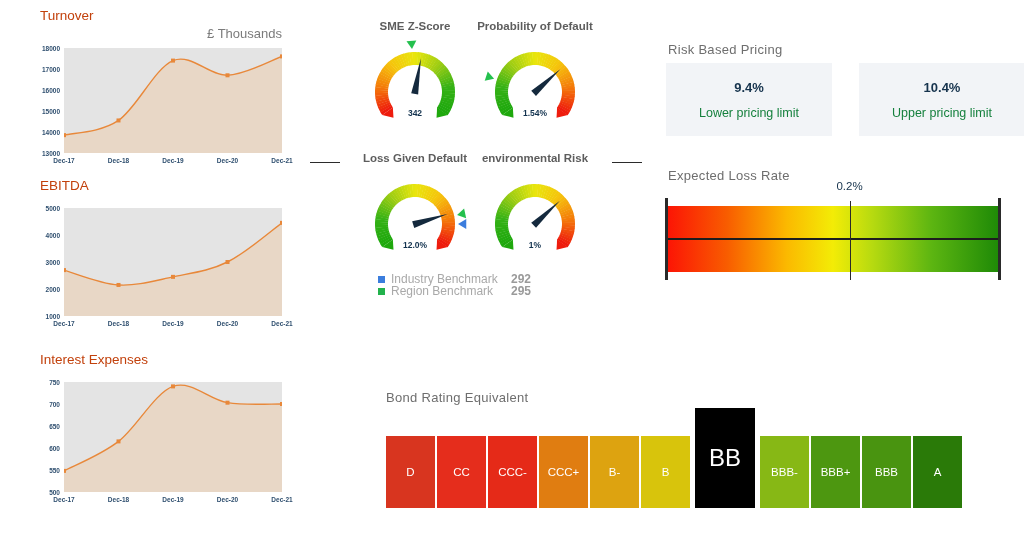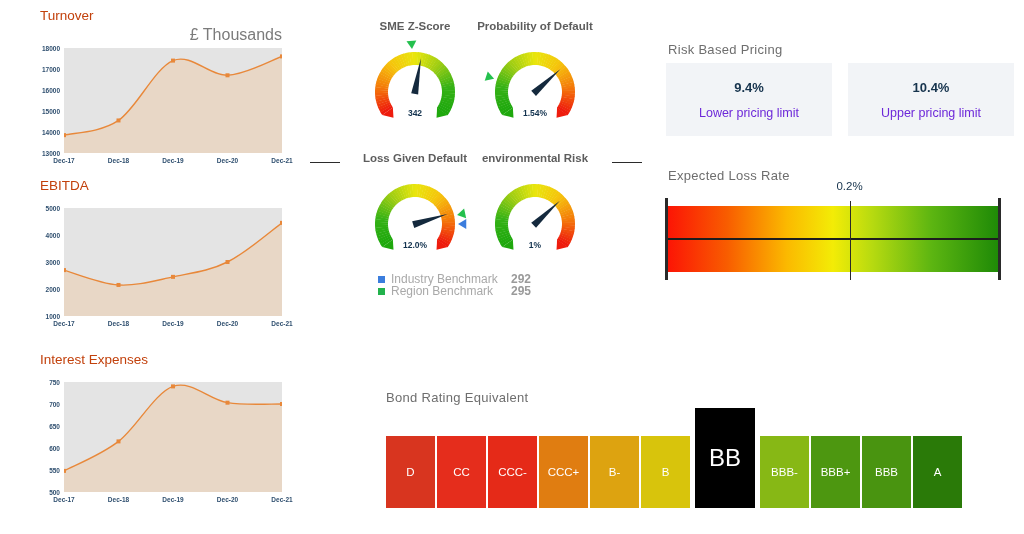--- a/index.html
+++ b/index.html
@@ -11,21 +11,21 @@
   }
   #stage { position: relative; width: 1024px; height: 534px; }
 
   .panel-title {
     color: #6e6e6e;
     font-size: 13px;
     letter-spacing: .3px;
     white-space: nowrap;
   }
   .chart-title { font-size: 13.5px; color: #c2410c; }
-  .unit-label { font-size: 16px; color: #7b7b7b; }
+  .unit-label { font-size: 13px; color: #7b7b7b; }
 
   
   .linechart { position: absolute; }
   .lc-title { position: absolute; top: 0; left: 4px; }
   .lc-unit  { position: absolute; top: 18px; right: 14px; }
   .lc-plot  { position: absolute; }
   .lc-svg   { display: block; }
   .ytick {
     position: absolute; right: 100%; margin-right: 4px;
     transform: translateY(-50%);
@@ -54,28 +54,28 @@
 
   .divider { position: absolute; height: 1px; background: #2b2b2b; }
 
   .legend { position: absolute; font-size: 12px; color: #a9a9a9; }
   .legend-row { display: flex; align-items: center; height: 12px; }
   .legend-swatch { width: 7px; height: 7px; margin-right: 6px; flex: none; }
   .legend-name { width: 120px; }
   .legend-val { font-weight: bold; color: #9a9a9a; }
 
   
-  .rbp-cards { position: absolute; display: flex; gap: 16px; }
+  .rbp-cards { position: absolute; display: flex; gap: 27px; }
   .rbp-card {
     width: 166px; height: 73px; background: #f2f4f7;
     display: flex; flex-direction: column;
     align-items: center; justify-content: center; gap: 11px;
   }
   .rbp-value { font-size: 13px; font-weight: bold; color: #16334d; }
-  .rbp-caption { font-size: 12.5px; color: #6d28d9; }
+  .rbp-caption { font-size: 12.5px; color: #15803d; }
 
   
   .elr-wrap { position: absolute; }
   .elr-bar {
     position: absolute; left: 8px; top: 14px;
     width: 330px; height: 66px;
     background: linear-gradient(to right,
       #fc1505 0%, #f85d00 18%, #fbb900 36%, #f3ec06 50%,
       #b6da10 62%, #5cb511 80%, #1f8a07 100%);
   }

